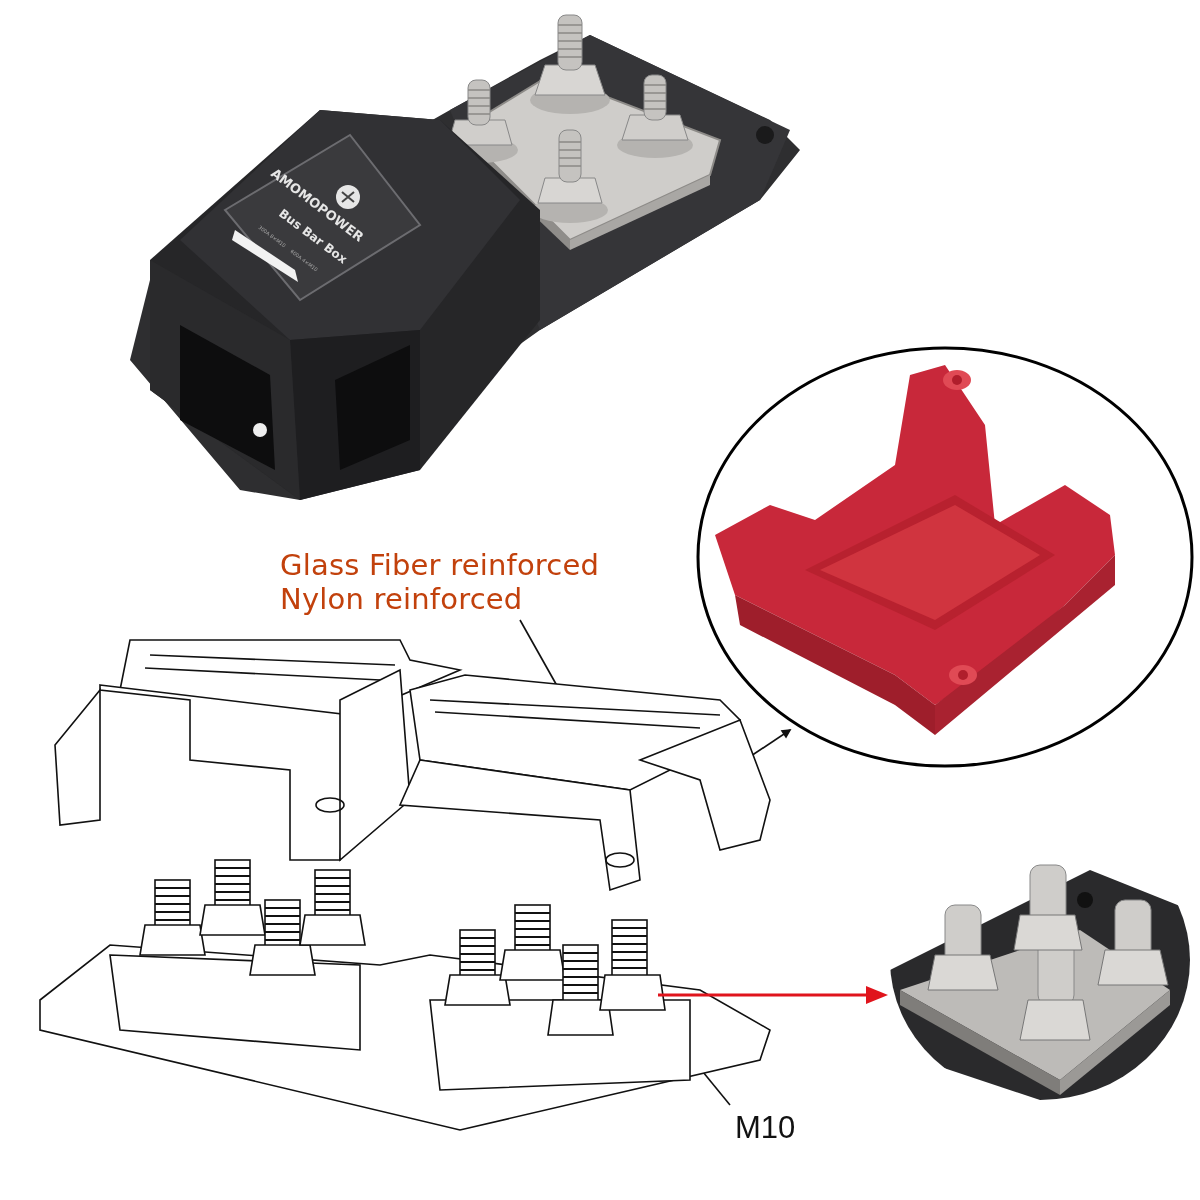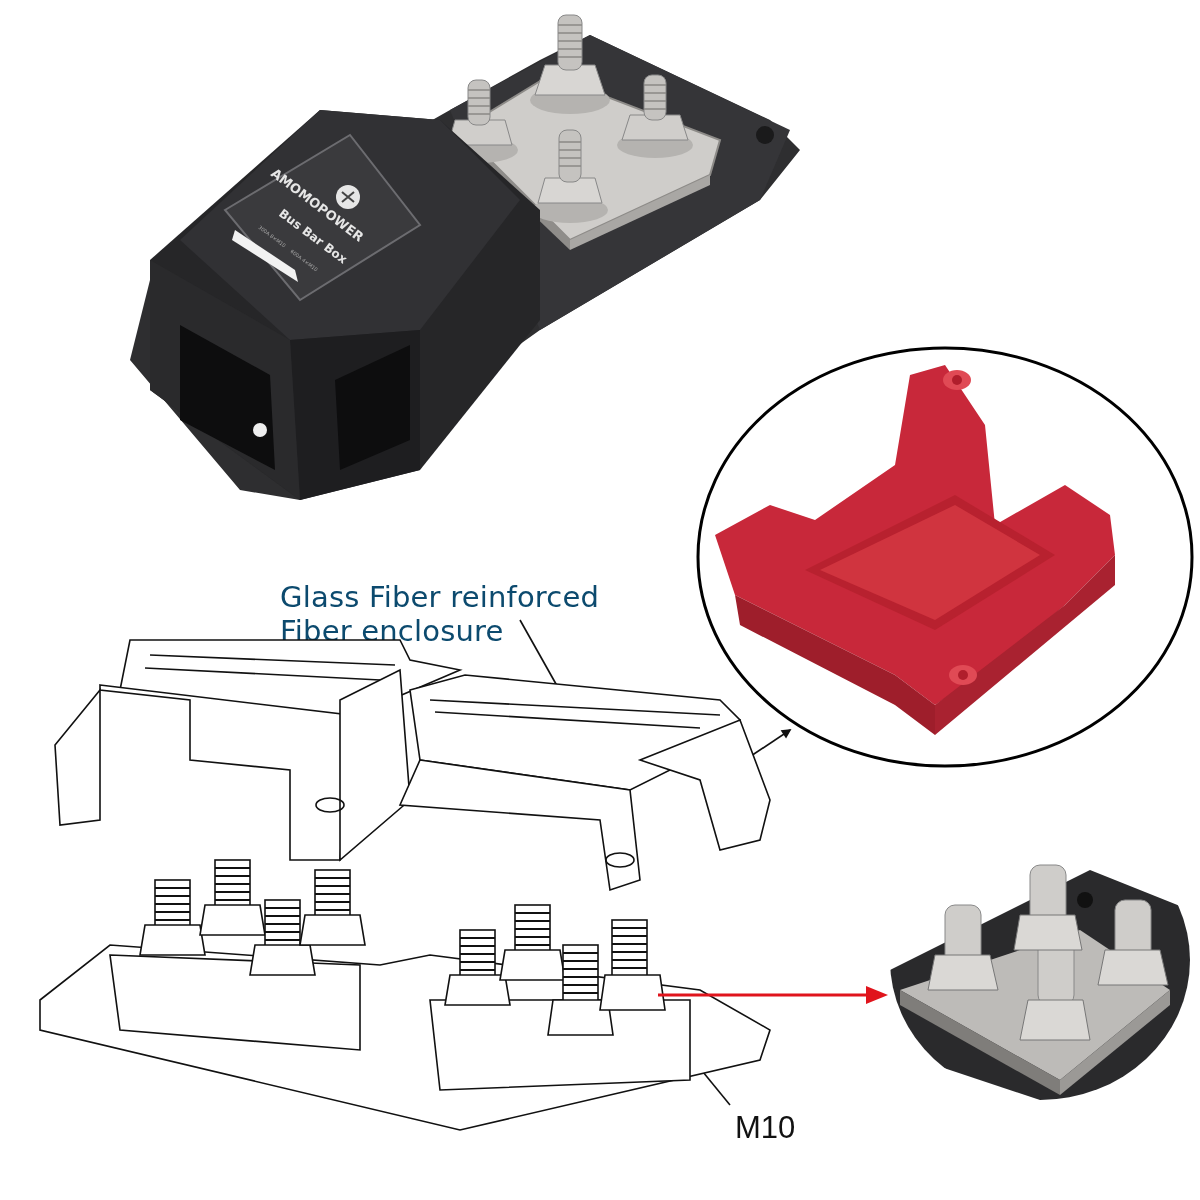--- a/index.html
+++ b/index.html
@@ -1,18 +1,18 @@
 <!DOCTYPE html>
 <html><head>
 <meta charset="utf-8">
 <style>
   html,body{margin:0;padding:0;background:#fff;}
   body{width:1200px;height:1200px;position:relative;overflow:hidden;font-family:"DejaVu Sans","Liberation Sans",sans-serif;}
   .abs{position:absolute;}
-  .callout-text{font-size:29px;line-height:34px;color:#0c4a6e;font-family:"DejaVu Sans","Liberation Sans",sans-serif;letter-spacing:0.2px;margin-top:32px;}
+  .callout-text{font-size:29px;line-height:34px;color:#c2410c;font-family:"DejaVu Sans","Liberation Sans",sans-serif;letter-spacing:0.2px;}
   .m10{font-size:31px;color:#111;font-family:"Liberation Sans","DejaVu Sans",sans-serif;}
   svg text{font-family:"DejaVu Sans","Liberation Sans",sans-serif;}
 </style>
 </head>
 <body>
 
 <div class="abs" style="left:120px;top:0;width:700px;height:520px;">
   <svg width="700" height="520" viewBox="0 0 700 520">
 
     <polygon points="30,280 330,110 420,60 470,35 650,120 680,150 640,200 420,330 180,500 120,490 10,360" fill="#2e2e30"></polygon>
@@ -105,21 +105,21 @@
 
     <ellipse cx="262" cy="35" rx="14" ry="10" fill="#e04a55"></ellipse>
     <circle cx="262" cy="35" r="5" fill="#b01e2c"></circle>
     <ellipse cx="268" cy="330" rx="14" ry="10" fill="#e04a55"></ellipse>
     <circle cx="268" cy="330" r="5" fill="#b01e2c"></circle>
   </svg>
 </div>
 
 <div class="abs callout-text" style="left:280px;top:548px;">
   <div>Glass Fiber reinforced</div>
-  <div>Fiber enclosure</div>
+  <div>Nylon reinforced</div>
 </div>
 
 <div class="abs" style="left:0;top:600px;width:1200px;height:600px;">
   <svg width="1200" height="600" viewBox="0 600 1200 600" fill="none" stroke="#111" stroke-width="1.6">
 
     <line x1="520" y1="620" x2="565" y2="700"></line>
     <line x1="745" y1="760" x2="790" y2="730"></line>
     <polygon points="790,730 782,731 786,737" fill="#111"></polygon>
     <line x1="640" y1="995" x2="730" y2="1105"></line>
 

